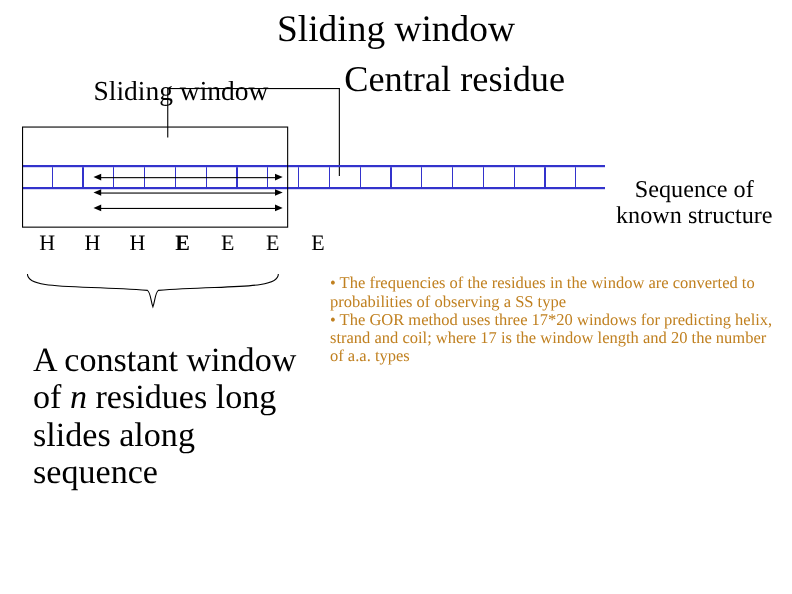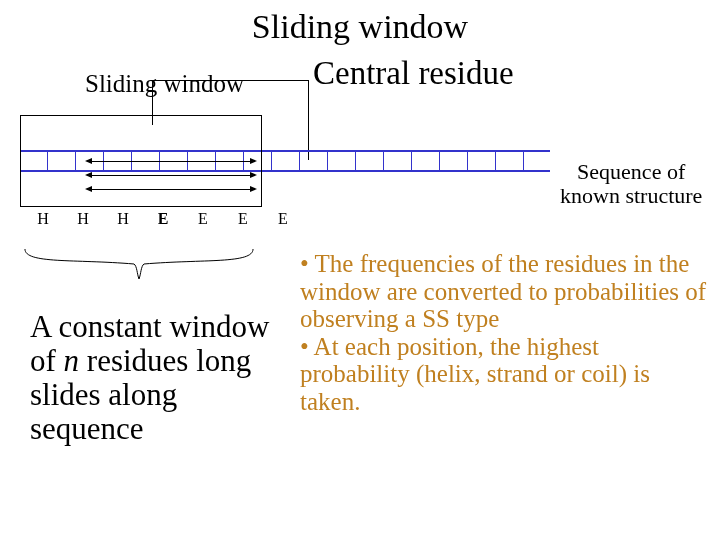--- a/index.html
+++ b/index.html
@@ -45,29 +45,29 @@
     left: 30px;
     font-size: 31px;
     line-height: 1.1;
     width: 260px;
   }
   .bullets {
     position: absolute;
     top: 250px;
     left: 300px;
     width: 410px;
-    font-size: 25px;
+    font-size: 15px;
     color: #c08020;
     line-height: 1.1;
   }
   .seq-letters {
     position: absolute;
     top: 210px;
     left: 28px;
-    font-size: 16px;
+    font-size: 20px;
     word-spacing: 6px;
   }
   .seq-letters span { display:inline-block; width:30px; text-align:center;}
   .seq-letters .bold { font-weight: bold; font-family: Georgia, serif;}
   .italic { font-style: italic; }
 
   
   .diagram {
     position: absolute;
     top: 100px;
@@ -198,14 +198,14 @@
     <path d="M5,5 C5,20 55,15 115,20 C118,22 118,30 120,35 C122,30 122,22 125,20 C185,15 235,20 235,5" fill="none" stroke="#000" stroke-width="1"></path>
   </svg>
 </div>
 
 <div class="label-const">
   <span>A constant window of </span><span class="italic">n</span><span> residues long slides along sequence</span>
 </div>
 
 <div class="bullets">
   <div>• The frequencies of the residues in the window are converted to probabilities of  observing a SS type</div>
-  <div>• At each position, the highest probability (helix, strand or coil) is taken.</div>
+  <div>• The GOR method uses three 17*20 windows for predicting helix, strand and coil; where 17 is the window length and 20 the number of a.a. types</div>
 </div>
 
 </body></html>

